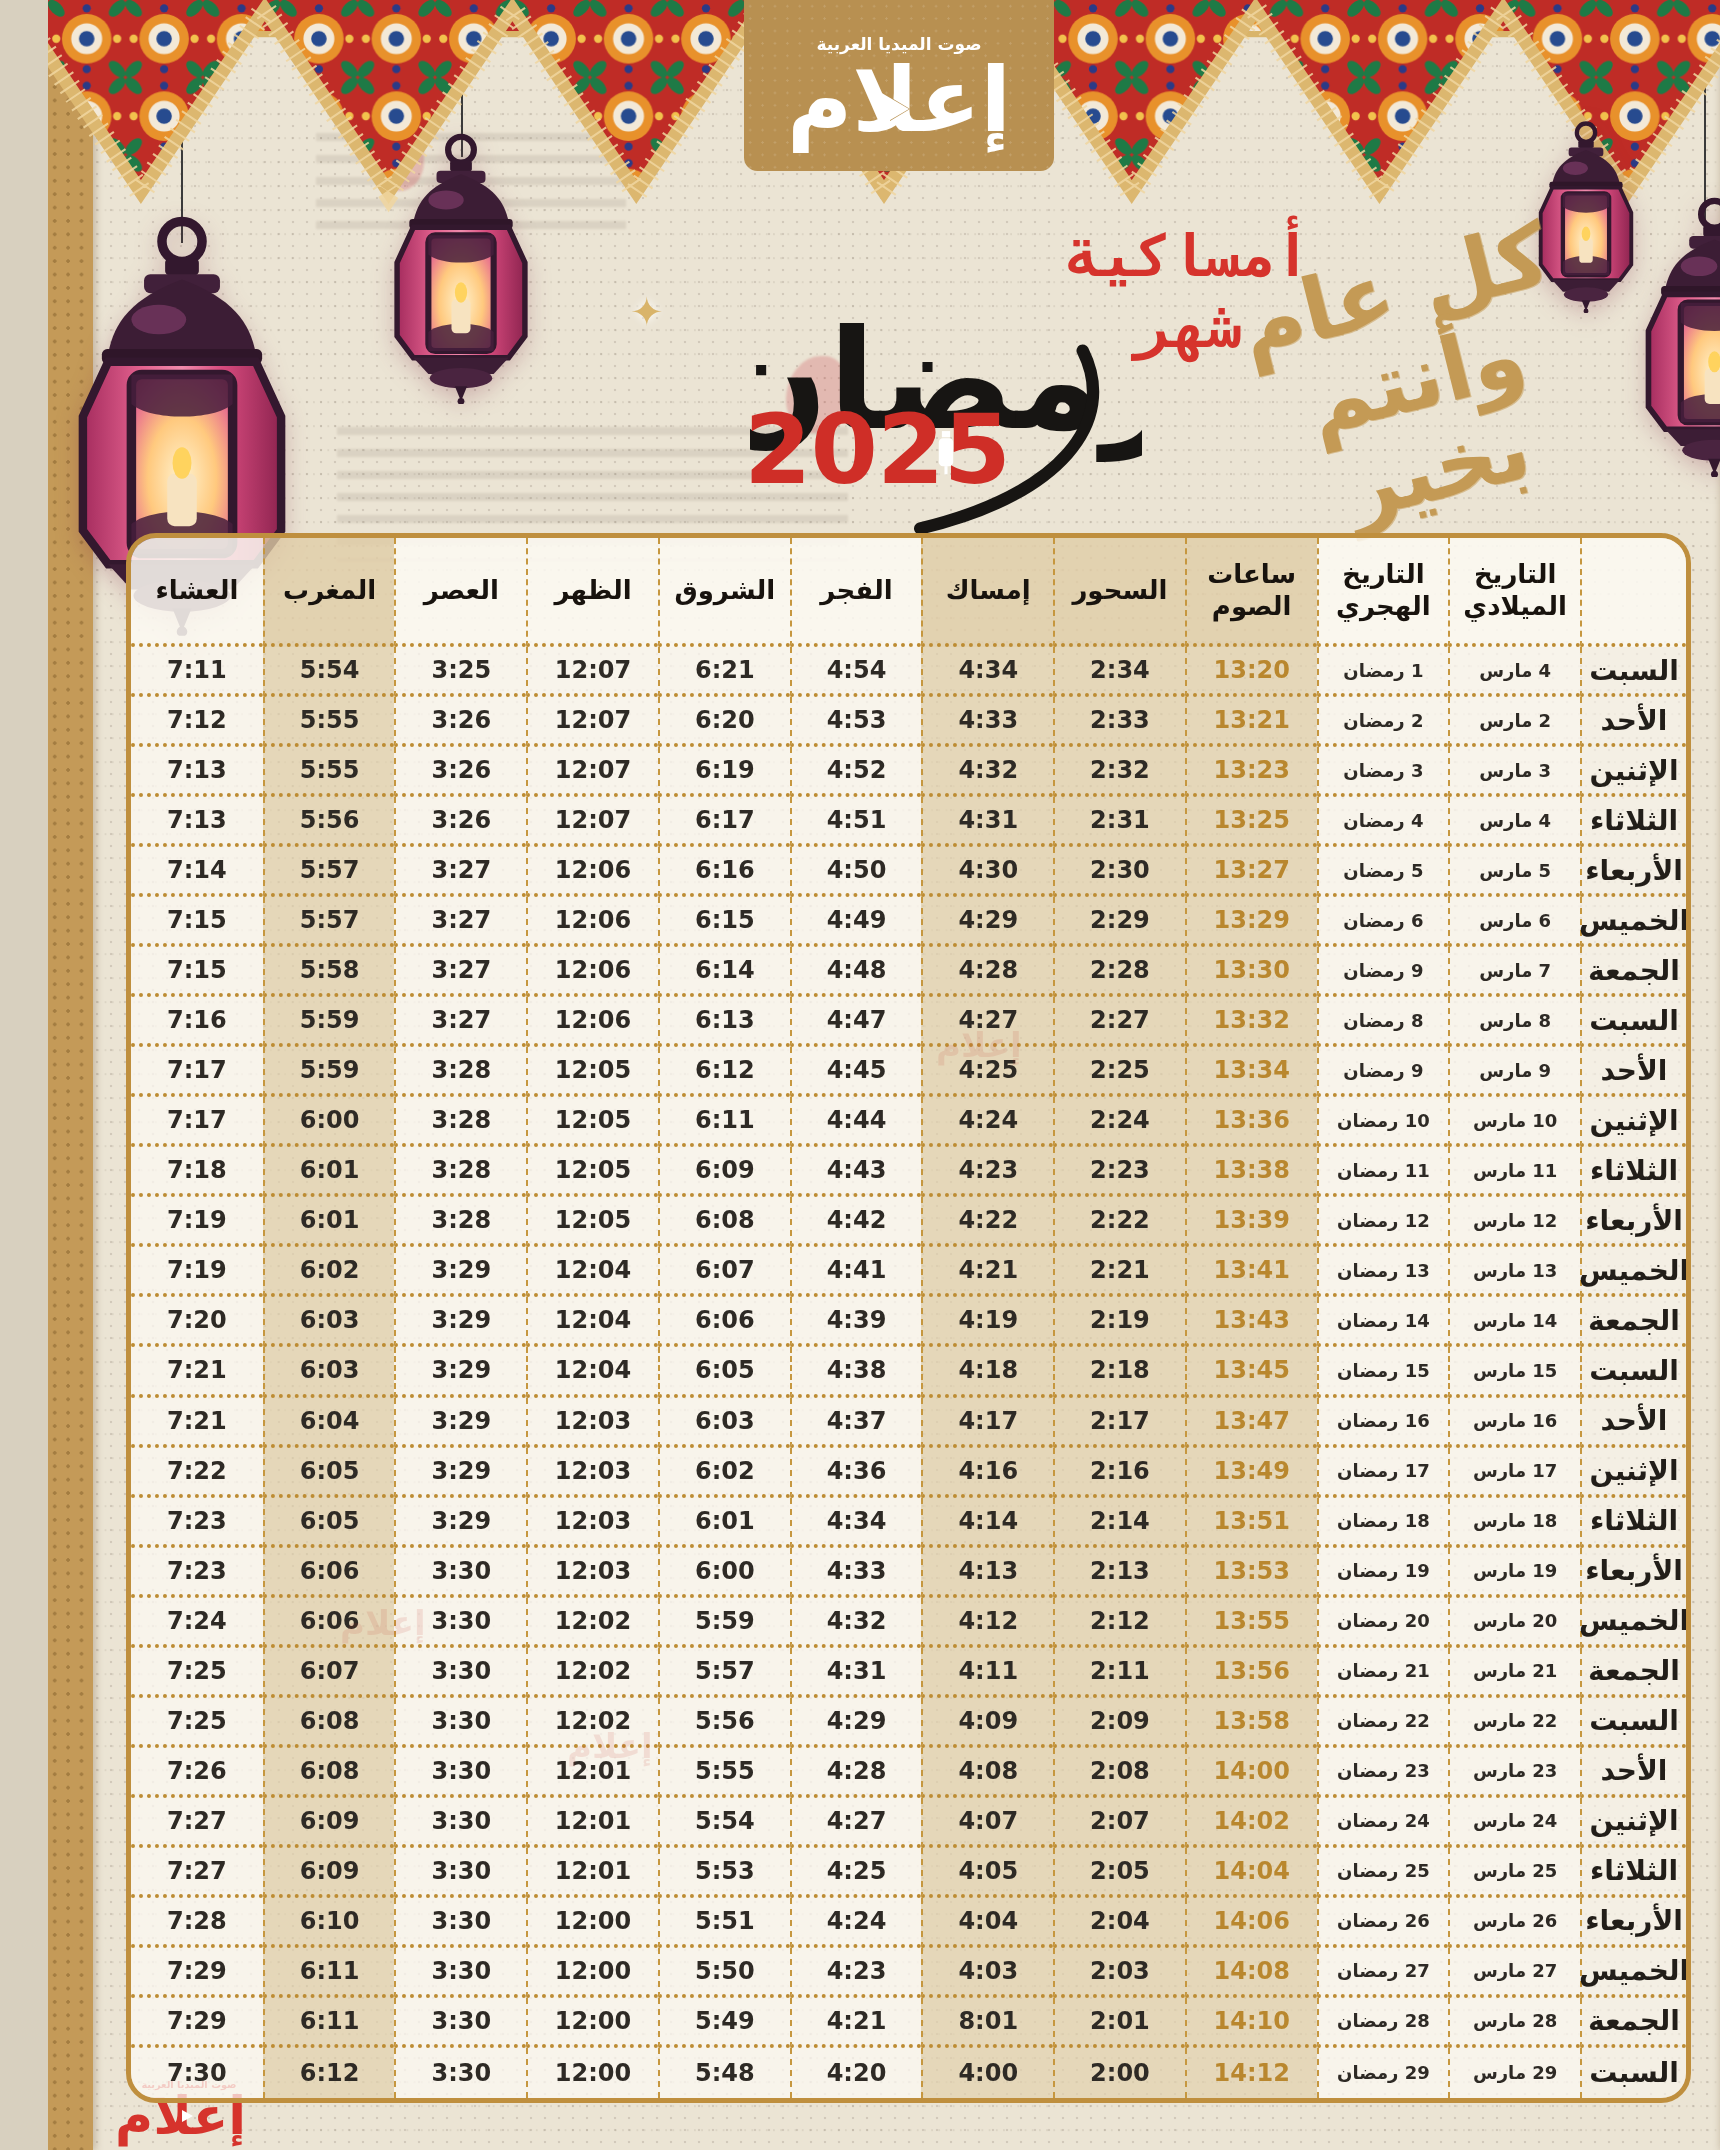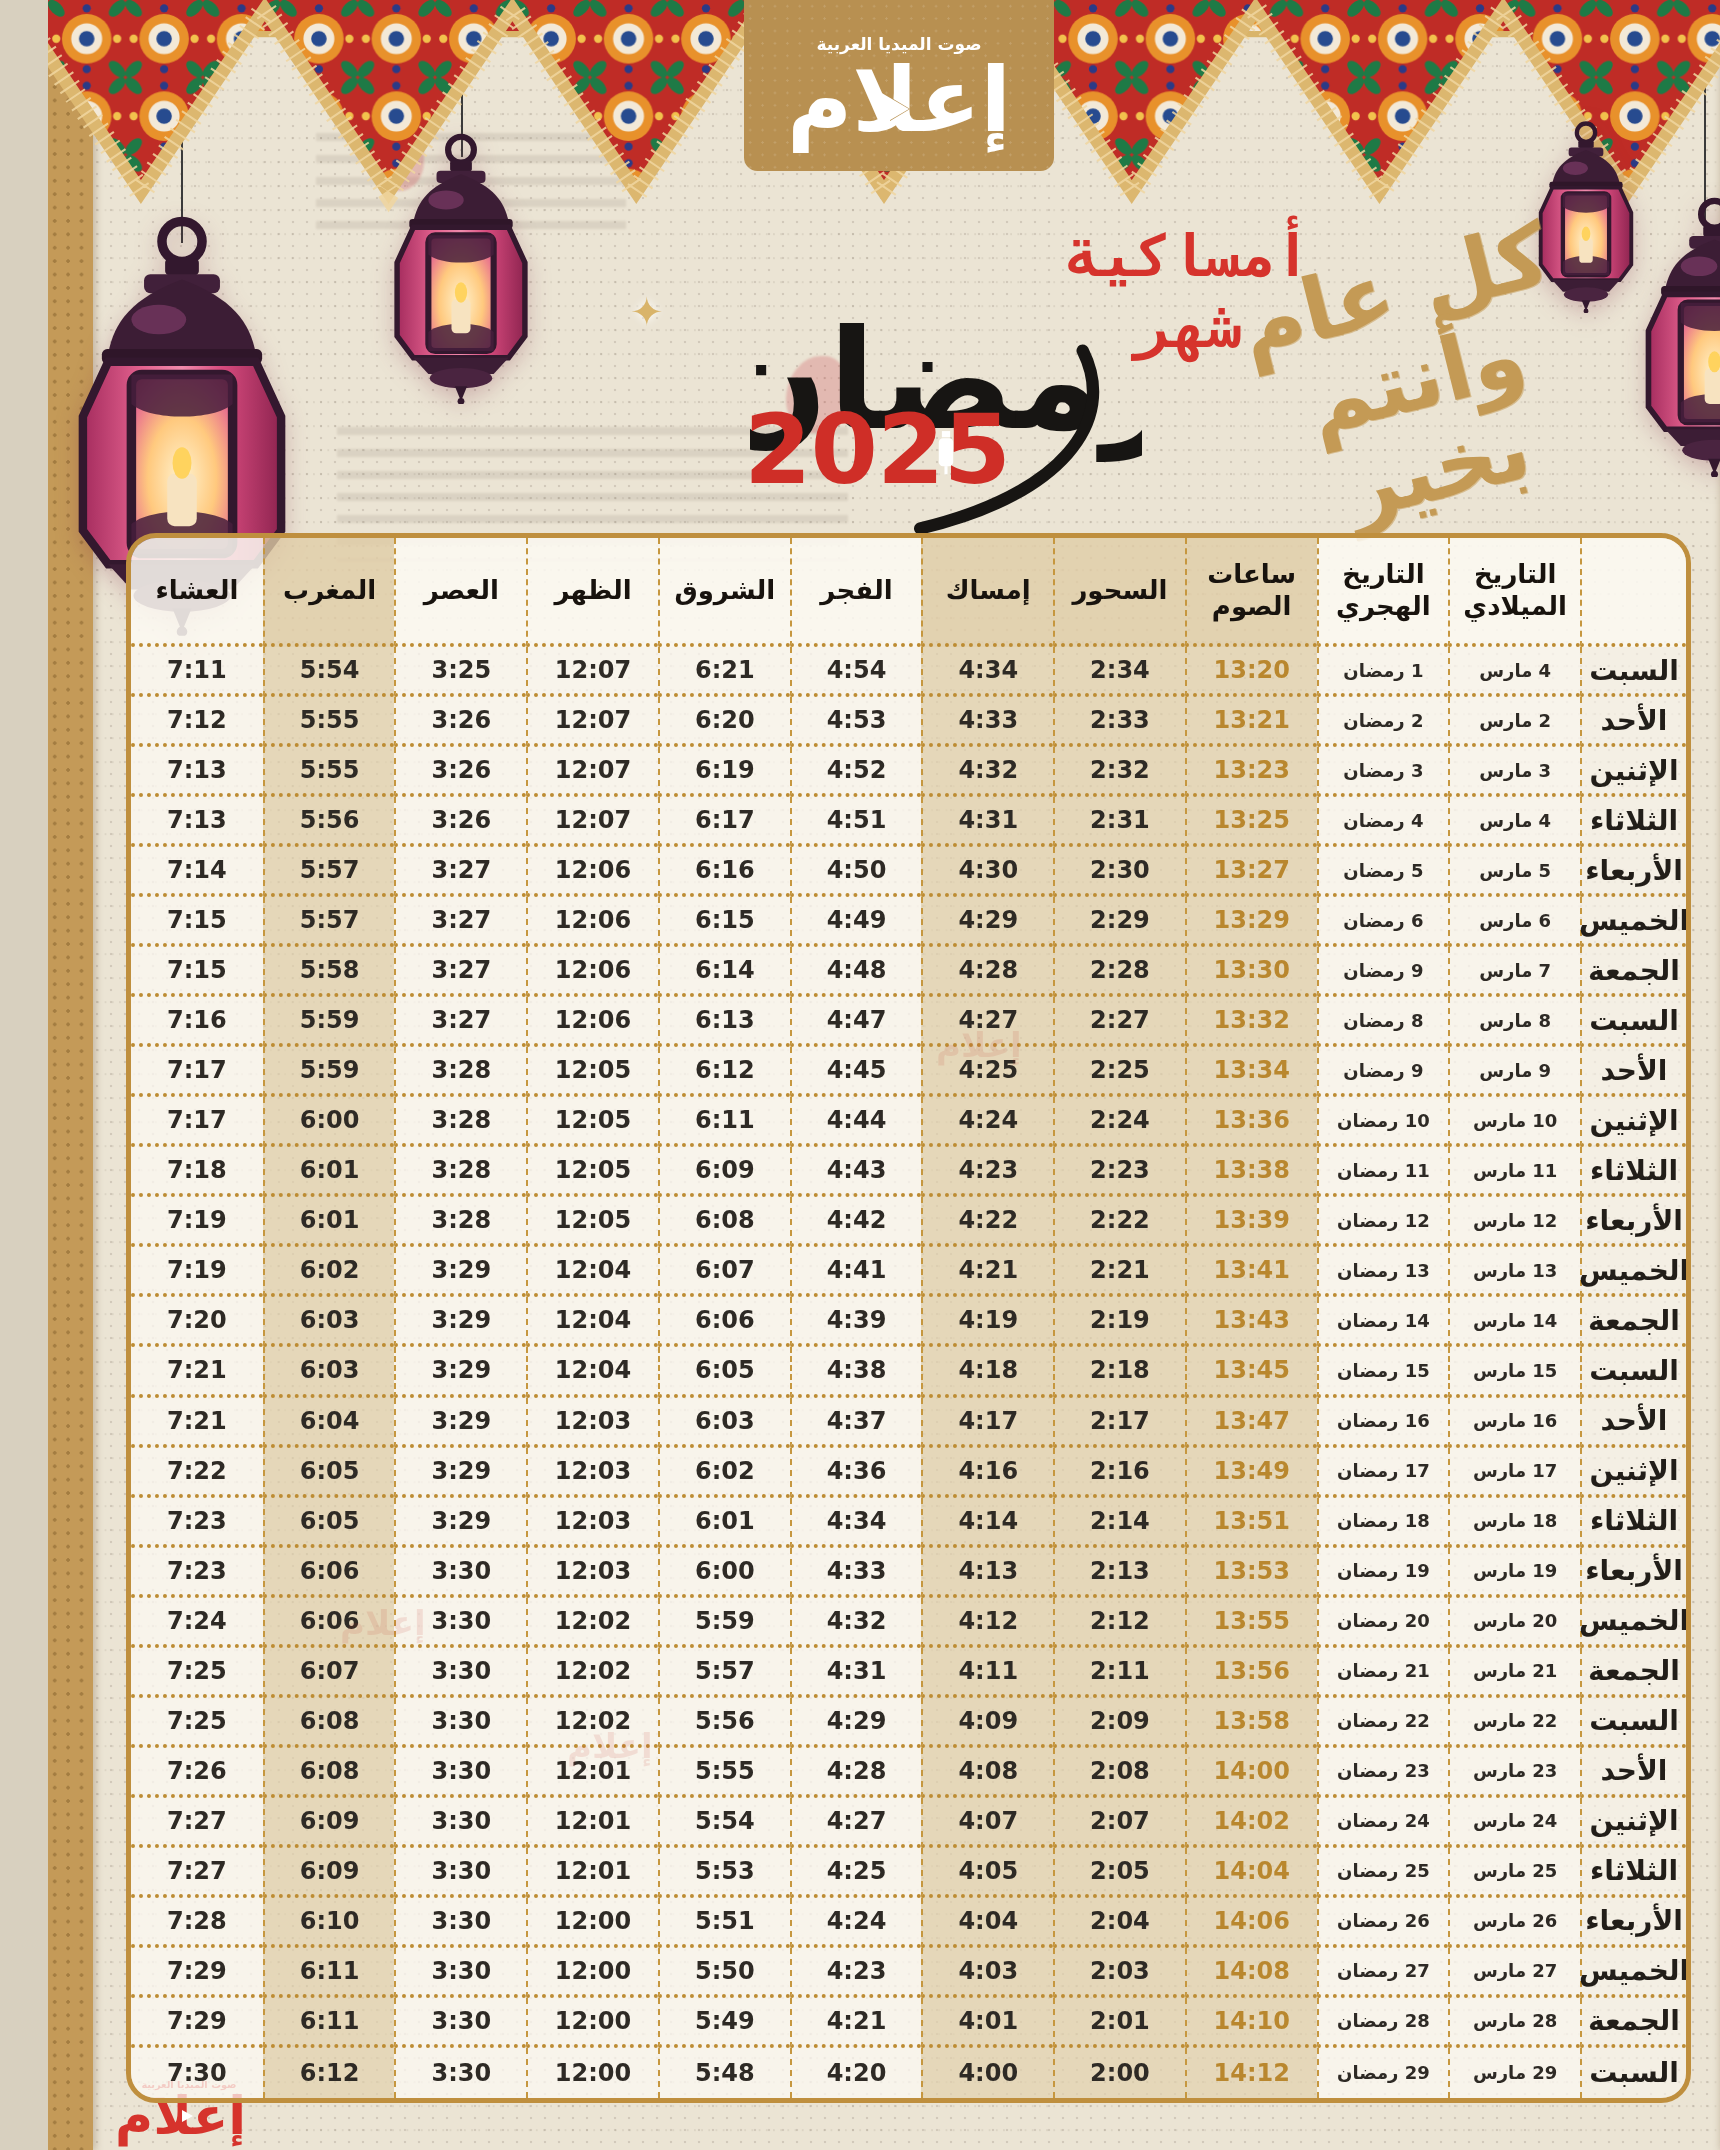--- a/index.html
+++ b/index.html
@@ -525,21 +525,21 @@
         <div class="cell col-shuruq">5:50</div>
         <div class="cell col-dhuhr">12:00</div>
         <div class="cell col-asr">3:30</div>
         <div class="cell col-maghrib">6:11</div>
         <div class="cell col-isha">7:29</div>
         <div class="cell col-day">الجمعة</div>
         <div class="cell col-miladi">28 مارس</div>
         <div class="cell col-hijri">28 رمضان</div>
         <div class="cell col-fasting">14:10</div>
         <div class="cell col-suhoor">2:01</div>
-        <div class="cell col-imsak">4:01</div>
+        <div class="cell col-imsak">8:01</div>
         <div class="cell col-fajr">4:21</div>
         <div class="cell col-shuruq">5:49</div>
         <div class="cell col-dhuhr">12:00</div>
         <div class="cell col-asr">3:30</div>
         <div class="cell col-maghrib">6:11</div>
         <div class="cell col-isha">7:29</div>
         <div class="cell col-day last-row">السبت</div>
         <div class="cell col-miladi last-row">29 مارس</div>
         <div class="cell col-hijri last-row">29 رمضان</div>
         <div class="cell col-fasting last-row">14:12</div>

